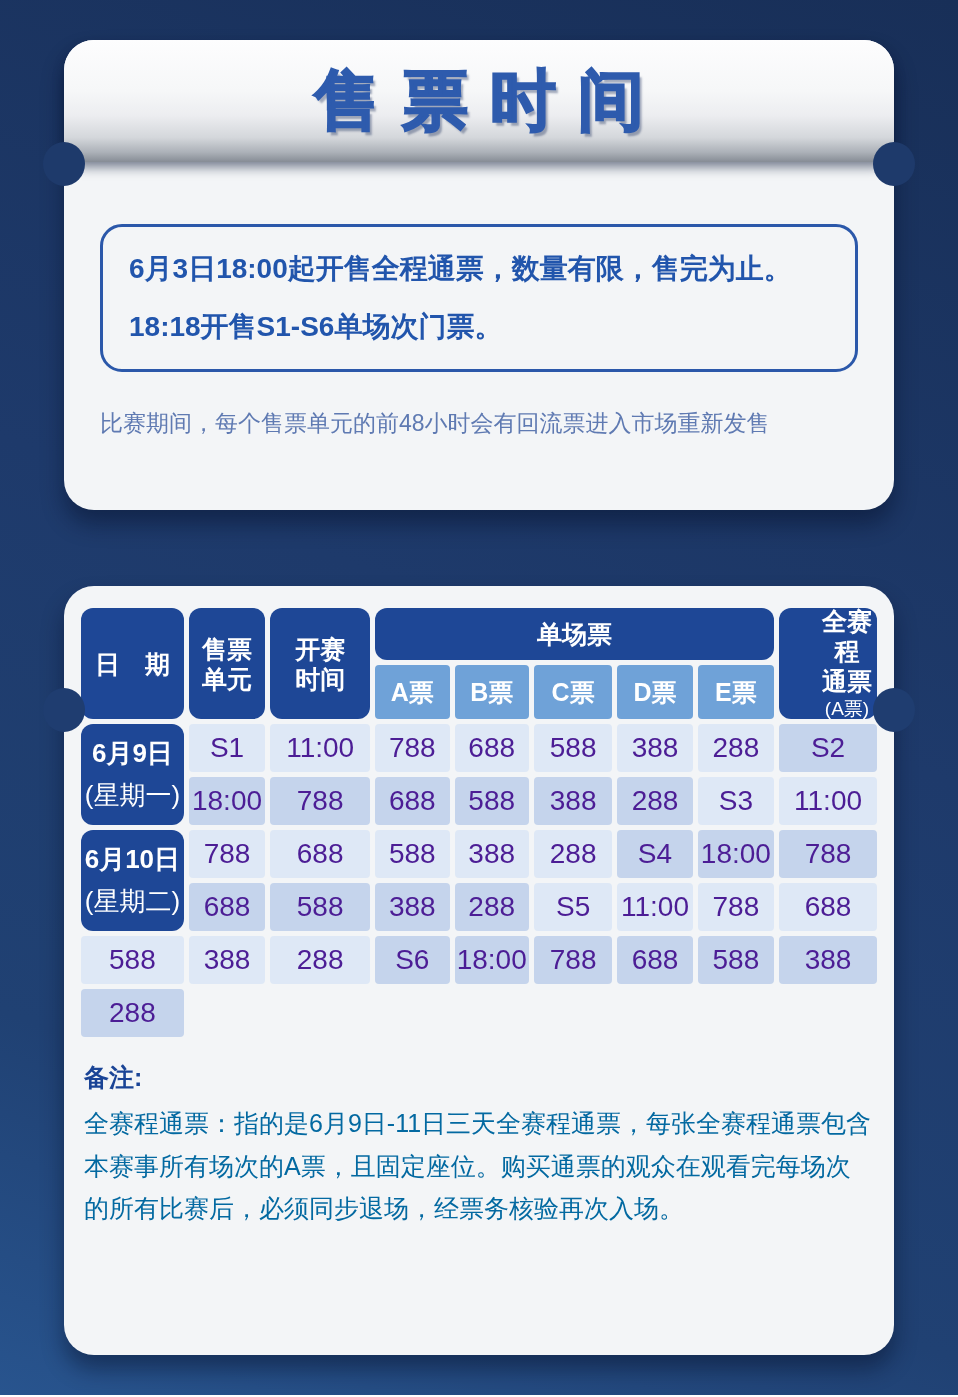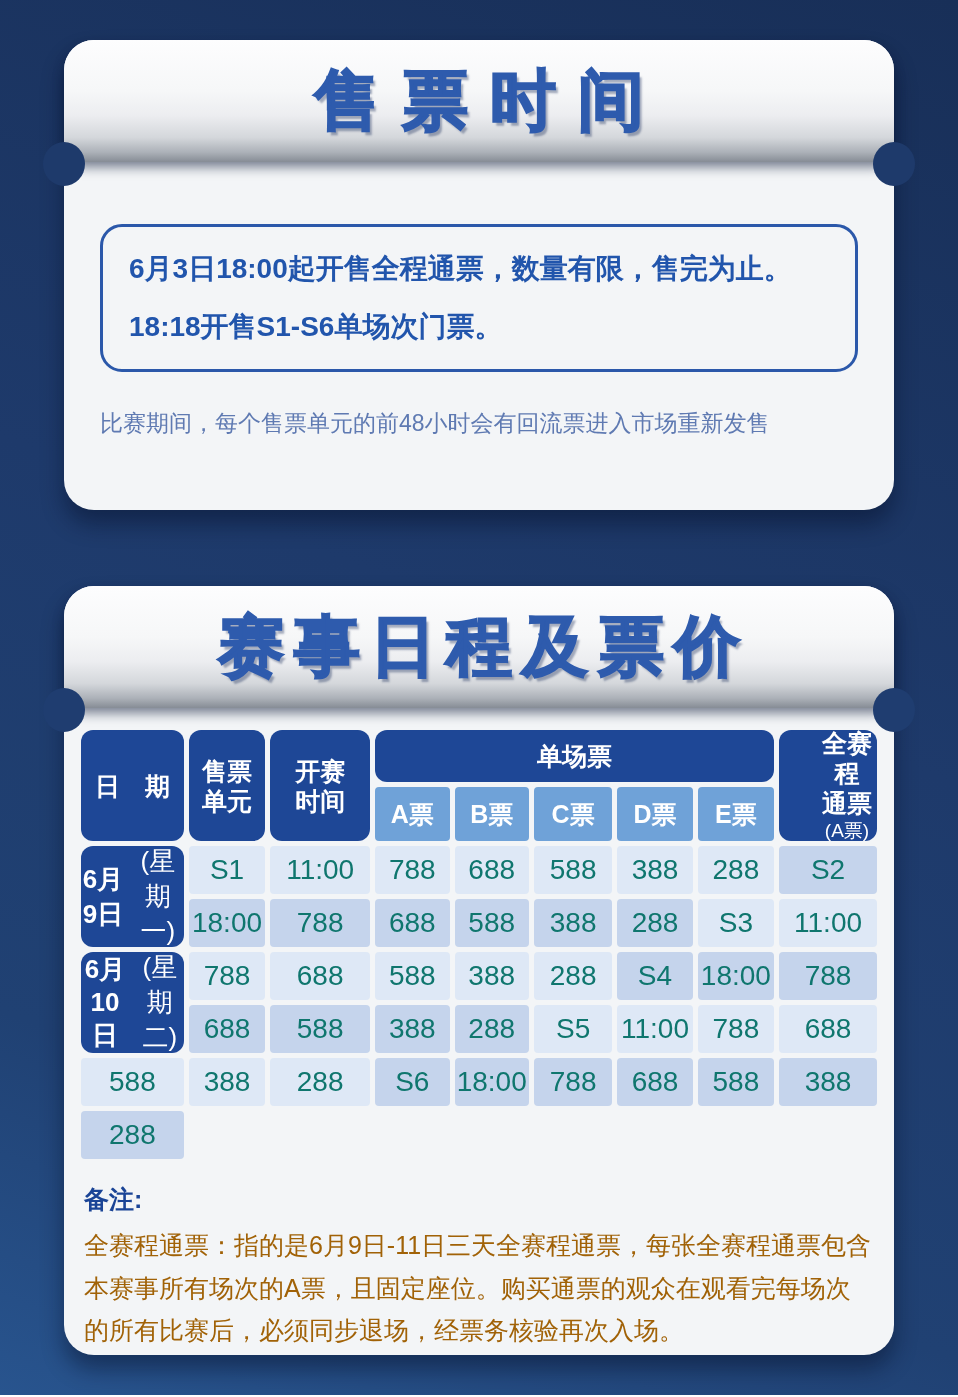--- a/index.html
+++ b/index.html
@@ -66,34 +66,34 @@
     border-radius:4px; text-align:center;
   }
   .hd{
     background:#1e4796; color:#ffffff; font-weight:bold; font-size:25px;
     line-height:1.2; white-space:pre-line; border-radius:12px;
   }
   .sub{
     background:#6fa2d8; color:#ffffff; font-weight:bold; font-size:25px;
   }
   .datecell{
-    background:#1e4796; color:#ffffff; flex-direction:row; gap:7px; border-radius:12px;
+    background:#1e4796; color:#ffffff; flex-direction:column; gap:7px; border-radius:12px;
   }
   .datecell .day{ font-size:26px; font-weight:bold; }
   .datecell .week{ font-size:26px; }
   .passhd{ flex-direction:column; gap:2px;padding-left:38px; }
   .passhd .passsub{ font-size:19px; font-weight:normal; }
   .c-light{ background:#dee8f6; }
   .c-dark{ background:#c5d4ec; }
-  .body-cell{ font-size:28px; color:#0f766e;text-align:right; }
+  .body-cell{ font-size:28px; color:#4c1d95;text-align:right; }
   .pass-value{ font-size:30px; color:#48689f; background:#dee8f6; }
 
   .remarks{ margin:24px 20px 0 20px; }
   .remarks-title{ margin:0 0 8px 0; font-size:25px; font-weight:bold; color:#1a4496; }
-  .remarks-text{ margin:0; font-size:25px; color:#a16207; line-height:1.7; }
+  .remarks-text{ margin:0; font-size:25px; color:#0369a1; line-height:1.7; }
 </style>
 </head>
 <body>
 
 <div class="page">
 
   <section class="card card1">
     <div class="banner">
       <h1 class="t1">售票时间</h1>
     </div>
@@ -102,23 +102,20 @@
     <div class="card-body">
       <div class="info-box">
         <p>6月3日18:00起开售全程通票，数量有限，售完为止。</p>
         <p>18:18开售S1-S6单场次门票。</p>
       </div>
       <p class="subnote">比赛期间，每个售票单元的前48小时会有回流票进入市场重新发售</p>
     </div>
   </section>
 
   <section class="card card2">
-    <div class="banner">
-      <h1 class="t2">赛事日程及票价</h1>
-    </div>
     <span class="notch notch-left"></span>
     <span class="notch notch-right"></span>
 
     <div class="pricing-table">
 
       <div class="cell hd" style="grid-area:1/1/3/2">日　期</div>
       <div class="cell hd" style="grid-area:1/2/3/3">售票
 单元</div>
       <div class="cell hd" style="grid-area:1/3/3/4">开赛
 时间</div>

